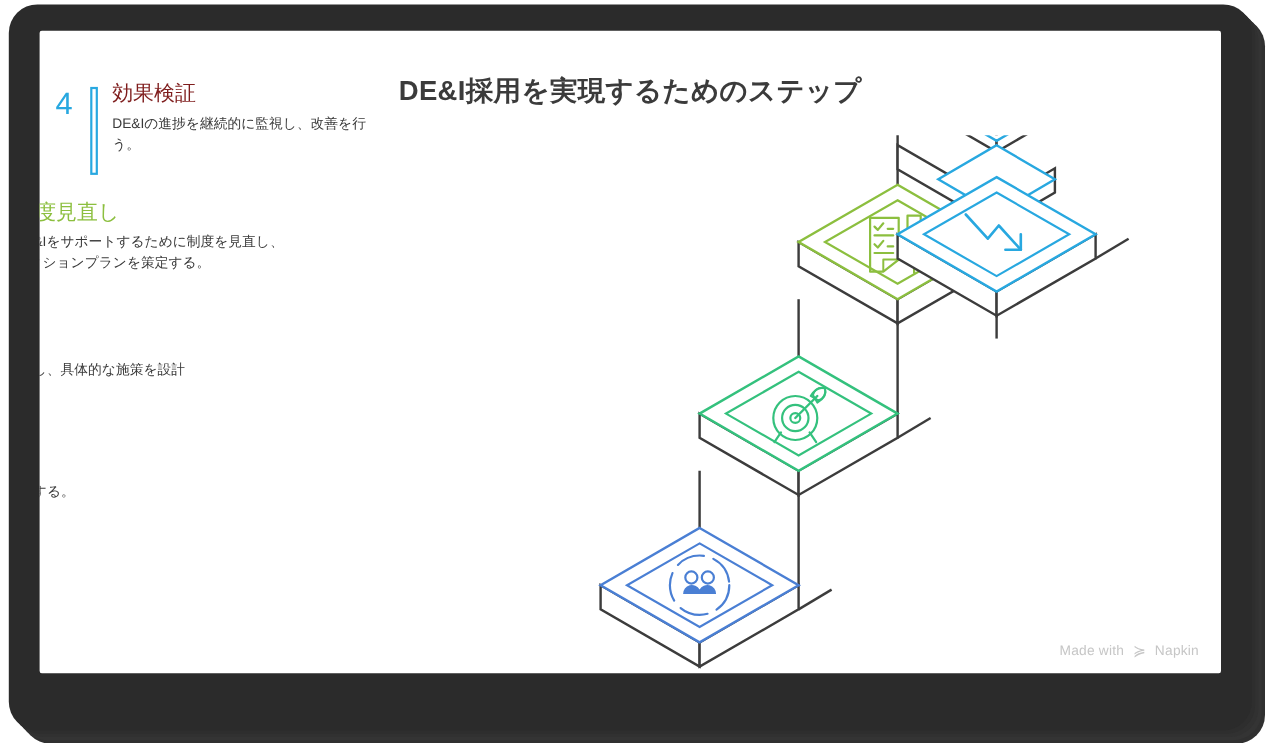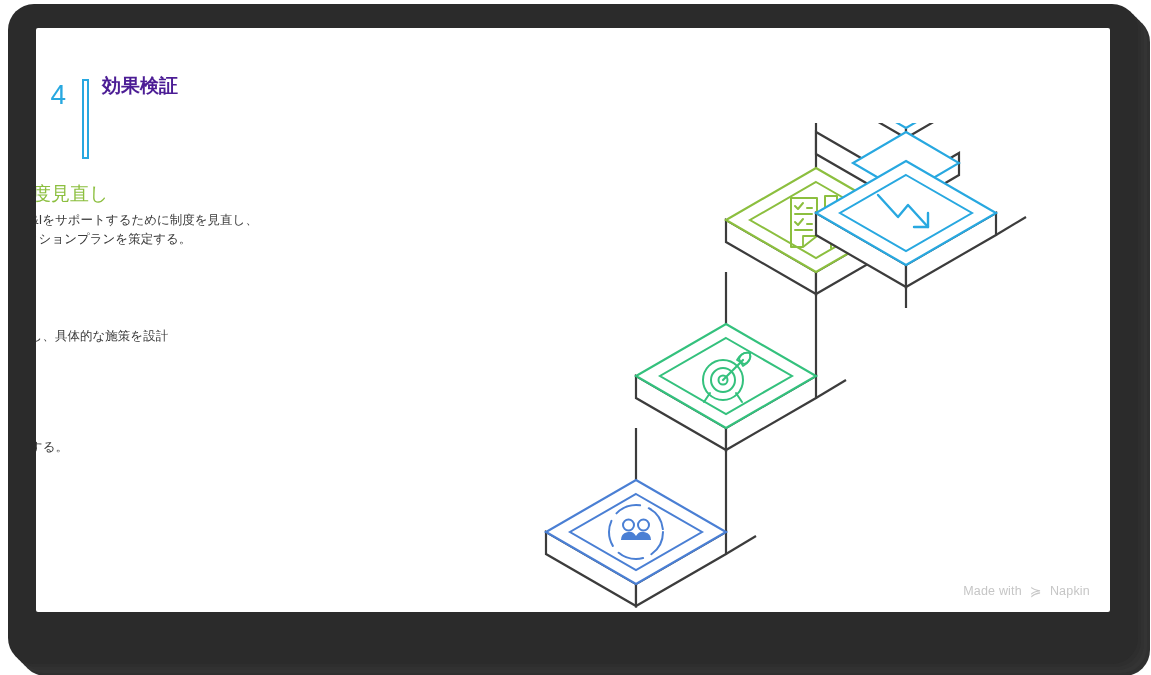--- a/index.html
+++ b/index.html
@@ -125,26 +125,28 @@
     line-height: 1;
     font-size: 14px;
   }
 </style>
 </head>
 <body>
 
 <div id="device-frame">
   <div id="screen">
 
+    <div id="page-title">DE&amp;I採用を実現するためのステップ</div>
 
     <div class="step-block" style="left:-12px; top:53px;">
       <div class="step-num" style="color:#28a8e0;">4</div>
       <div class="step-bar" style="border-color:#28a8e0; height:80px;"></div>
       <div class="step-body">
-        <div class="step-title" style="color:#4c1d95;font-weight:bold;">効果検証</div>
+        <div class="step-title" style="color:#7f1d1d;">効果検証</div>
+        <div class="step-desc">DE&amp;Iの進捗を継続的に監視し、改善を行う。</div>
       </div>
     </div>
 
     <div class="step-block" style="left:-101px; top:161px;">
 
       <div class="step-body">
         <div class="step-title" style="color:#8cbf3f;">制度見直し</div>
         <div class="step-desc">DE&amp;Iをサポートするために制度を見直し、アクションプランを策定する。</div>
       </div>
     </div>

